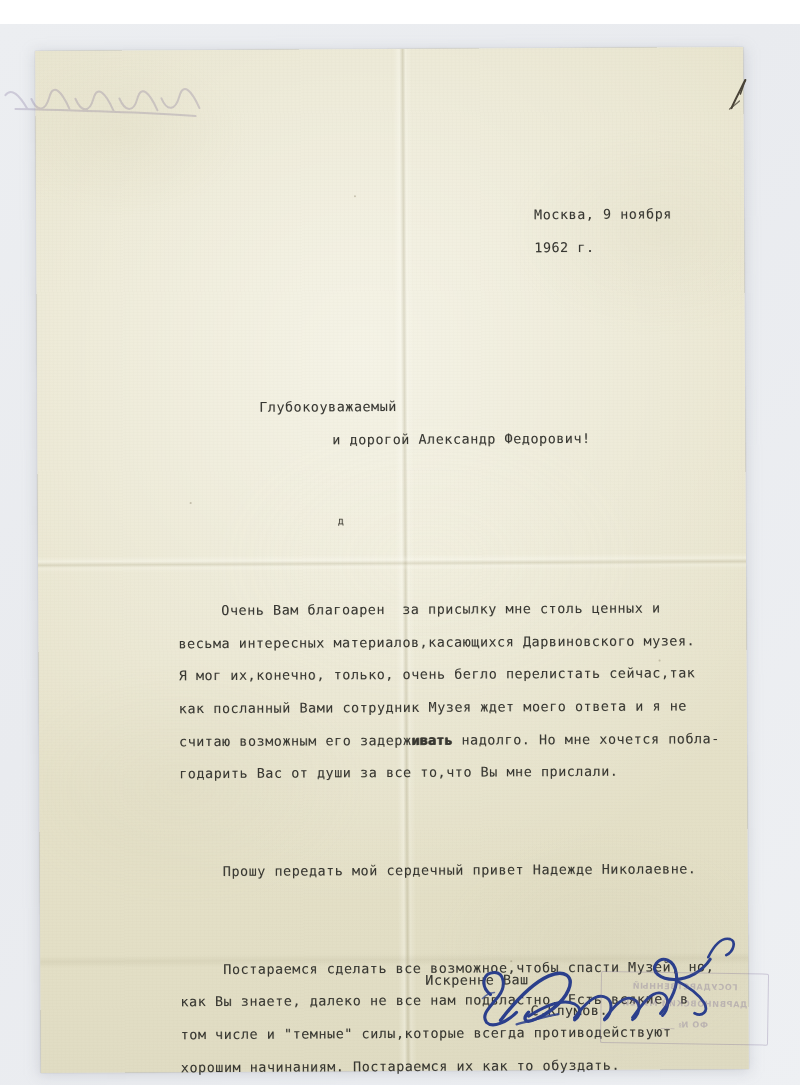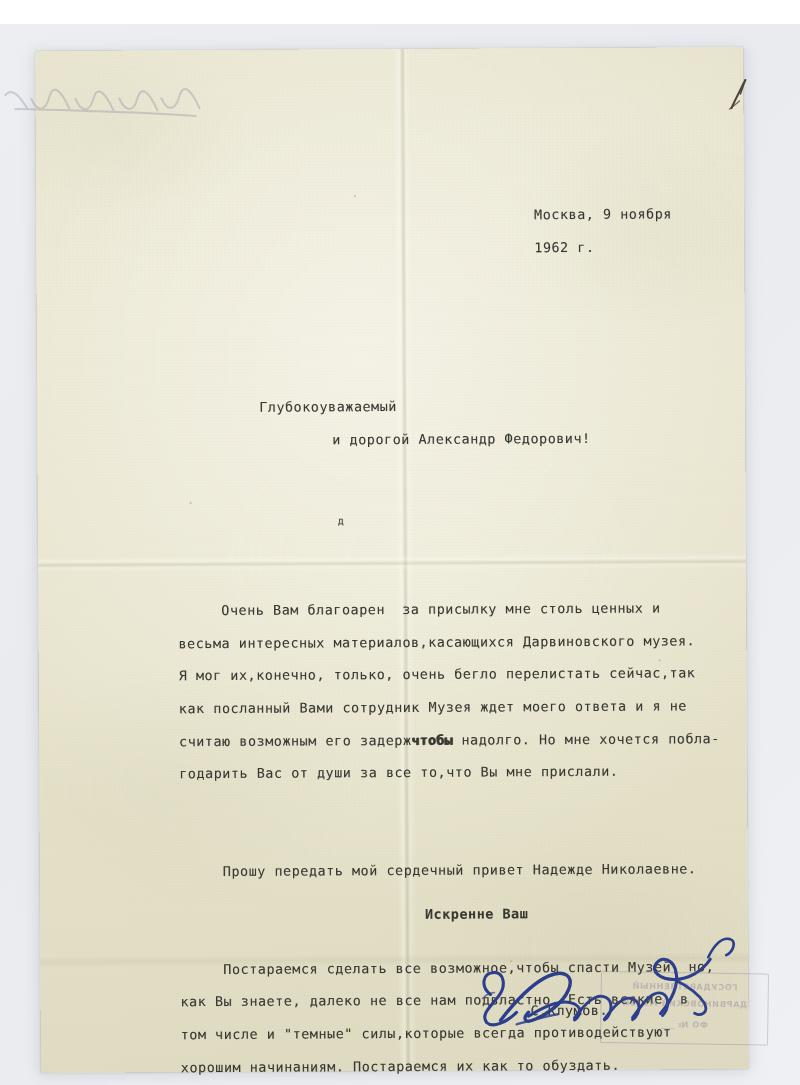--- a/index.html
+++ b/index.html
@@ -149,21 +149,21 @@
     font-size: 10px;
     letter-spacing: 0.3px;
     color: #3a382f;
   }
   .overstrike {
     font-weight: bold;
     letter-spacing: 0.2px;
     text-shadow: 0.6px 0 0 rgba(40,38,30,0.75), -0.5px 0.3px 0 rgba(40,38,30,0.55);
   }
 
-  .closing  { left: 385px; top: 858px; font-weight: bold; }
+  .closing  { left: 385px; top: 924px; }
   .signame  { left: 490px; top: 955px; }
 
   
   .folio {
     position: absolute;
     left: 690px;
     top: 28px;
     width: 34px;
     height: 40px;
   }
@@ -265,21 +265,21 @@
     <div class="typed salut1">Глубокоуважаемый</div>
     <div class="typed salut2">и дорогой Александр Федорович!</div>
 
     <div class="typed sup-correction">д</div>
 
     <div class="typed body-block">
       <p><span>     Очень Вам благоарен  за присылку мне столь ценных и</span>
 <span>весьма интересных материалов,касающихся Дарвиновского музея.</span>
 <span>Я мог их,конечно, только, очень бегло перелистать сейчас,так</span>
 <span>как посланный Вами сотрудник Музея ждет моего ответа и я не</span>
-<span id="p1l5">считаю возможным его задерж<span class="overstrike">чтобы</span> надолго. Но мне хочется побла-</span>
+<span id="p1l5">считаю возможным его задерж<span class="overstrike">ивать</span> надолго. Но мне хочется побла-</span>
 <span>годарить Вас от души за все то,что Вы мне прислали.</span></p>
       <p><span>     Прошу передать мой сердечный привет Надежде Николаевне.</span></p>
       <p><span>     Постараемся сделать все возможное,чтобы спасти Музей, но,</span>
 <span>как Вы знаете, далеко не все нам подвластно. Есть всякие, в</span>
 <span>том числе и "темные" силы,которые всегда противодействуют</span>
 <span>хорошим начинаниям. Постараемся их как то обуздать.</span></p>
       
     </div>
 
     <div class="typed closing">Искренне Ваш</div>

